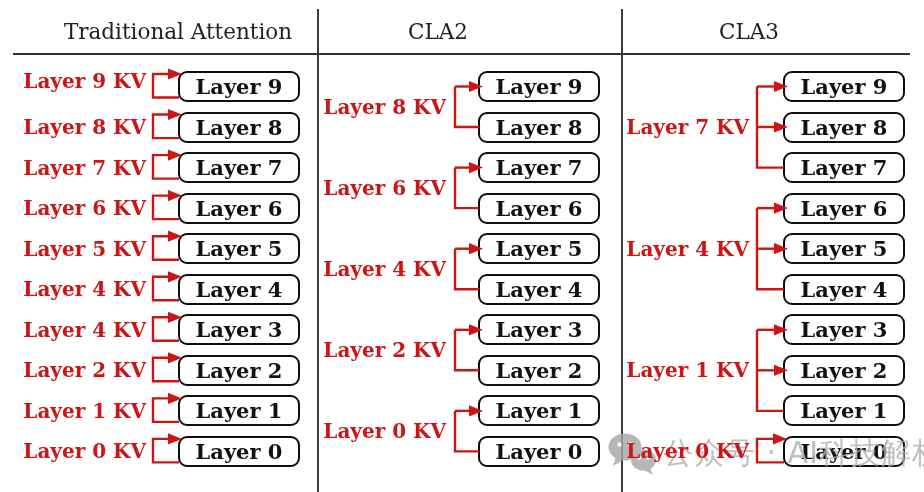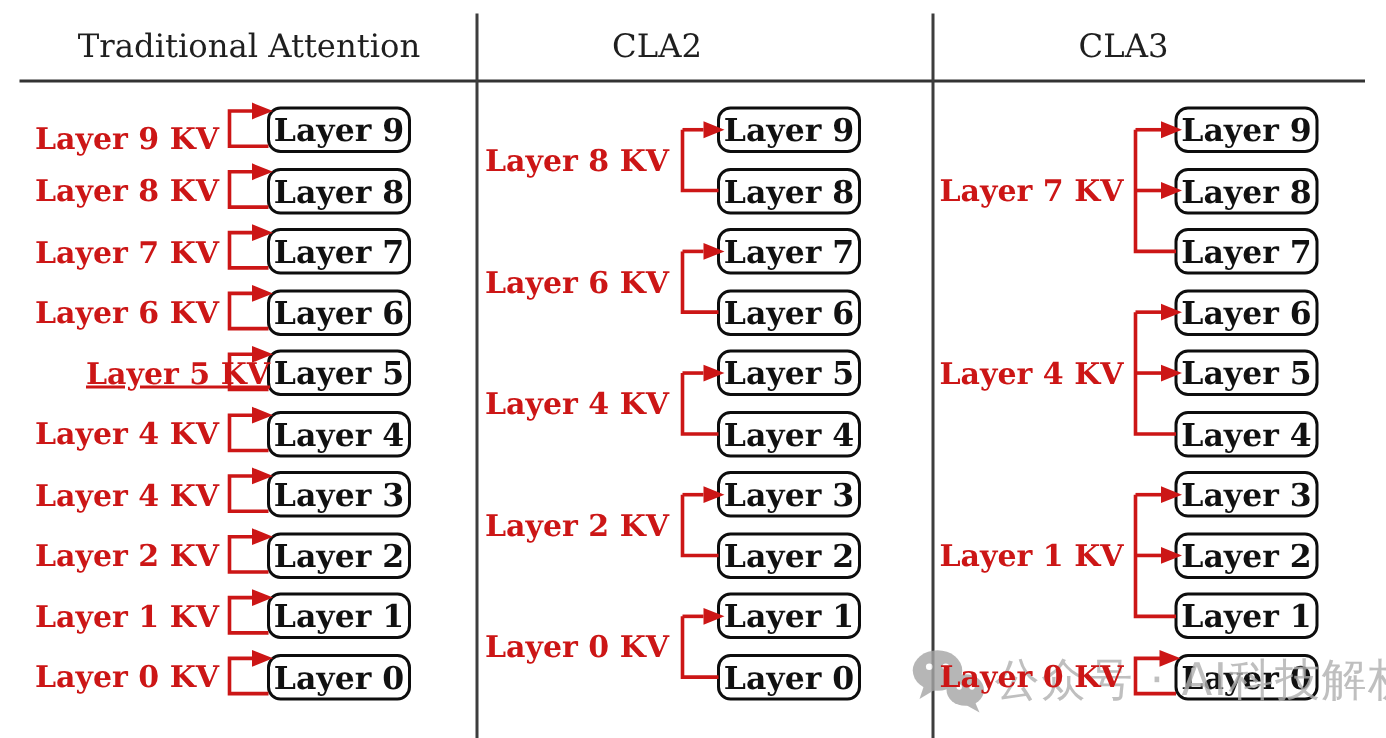--- a/index.html
+++ b/index.html
@@ -7,21 +7,21 @@
     position:relative;width:924px;height:492px;background:#ffffff;overflow:hidden;
     font-family:"DejaVu Serif","Liberation Serif",serif;
   }
   .hdr{
     position:absolute;top:18px;height:28px;line-height:28px;text-align:center;
     font-size:21.5px;color:#1f1f1f;white-space:nowrap;
   }
   .hrule{position:absolute;top:53px;left:13px;width:897px;height:2px;background:#333;}
   .vdiv{position:absolute;top:9px;width:2px;height:483px;background:#3d3d3d;}
   .layer-box{
-    position:absolute;width:96px;height:31px;box-sizing:border-box;
+    position:absolute;width:122px;height:31px;box-sizing:border-box;
     border:2.6px solid #0d0d0d;border-radius:9px;background:#fff;
     display:flex;align-items:center;justify-content:center;
     font-weight:bold;font-size:21px;color:#111;
   }
   .kv-label{
     position:absolute;height:26px;line-height:26px;white-space:nowrap;
     font-weight:bold;font-size:20px;color:var(--red,#cc1616);text-align:right;
   }
   #arrows{position:absolute;left:0;top:0;pointer-events:none;}
   .watermark{
@@ -31,21 +31,21 @@
   .watermark .wm-text{
     font-size:30px;color:#b0b0b0;white-space:nowrap;letter-spacing:1px;
     font-family:"DejaVu Sans","Liberation Sans",sans-serif;
   }
 </style>
 </head>
 <body>
 
 <div class="canvas">
 
-  <div class="hdr" style="left:0;width:332px">Traditional Attention</div>
+  <div class="hdr" style="left:12px;width:332px">Traditional Attention</div>
   <div class="hdr" style="left:318px;width:240px">CLA2</div>
   <div class="hdr" style="left:598px;width:302px">CLA3</div>
 
   <div class="hrule"></div>
   <div class="vdiv" style="left:317px"></div>
   <div class="vdiv" style="left:621px"></div>
 
   <div id="boxes">
       <div class="layer-box" style="left: 178px; top: 71px;">Layer 9</div>
       <div class="layer-box" style="left: 178px; top: 111.55px;">Layer 8</div>
@@ -146,25 +146,25 @@
       <path d="M 784 410.9 H 757 V 329.8" stroke="#cc1616" stroke-width="2.4" fill="none"></path>
       <path d="M 757 329.8 H 774" stroke="#cc1616" stroke-width="2.4" fill="none"></path>
       <polygon points="788,329.8 774,324.2 774,335.4" fill="#cc1616"></polygon>
       <path d="M 757 370.3 H 774" stroke="#cc1616" stroke-width="2.4" fill="none"></path>
       <polygon points="788,370.3 774,364.7 774,375.9" fill="#cc1616"></polygon>
       <path d="M 784 462.4 H 757 V 438.9 H 774" stroke="#cc1616" stroke-width="2.4" fill="none"></path>
       <polygon points="787,438.9 773,433.3 773,444.5" fill="#cc1616"></polygon>
     </svg>
 
   <div id="kvlabels">
-      <div class="kv-label" style="right: 778px; top: 79px;">Layer 9 KV</div>
+      <div class="kv-label" style="right: 778px; top: 68px;">Layer 9 KV</div>
       <div class="kv-label" style="right: 778px; top: 114.05px;">Layer 8 KV</div>
       <div class="kv-label" style="right: 778px; top: 154.6px;">Layer 7 KV</div>
       <div class="kv-label" style="right: 778px; top: 195.15px;">Layer 6 KV</div>
-      <div class="kv-label" style="right: 744px; top: 235.7px; text-decoration: underline;">Layer 5 KV</div>
+      <div class="kv-label" style="right: 778px; top: 235.7px;">Layer 5 KV</div>
       <div class="kv-label" style="right: 778px; top: 276.25px;">Layer 4 KV</div>
       <div class="kv-label" style="right: 778px; top: 316.8px;">Layer 4 KV</div>
       <div class="kv-label" style="right: 778px; top: 357.35px;">Layer 2 KV</div>
       <div class="kv-label" style="right: 778px; top: 397.9px;">Layer 1 KV</div>
       <div class="kv-label" style="right: 778px; top: 438.45px;">Layer 0 KV</div>
       <div class="kv-label" style="right: 478px; top: 93.775px;">Layer 8 KV</div>
       <div class="kv-label" style="right: 478px; top: 174.875px;">Layer 6 KV</div>
       <div class="kv-label" style="right: 478px; top: 255.975px;">Layer 4 KV</div>
       <div class="kv-label" style="right: 478px; top: 337.075px;">Layer 2 KV</div>
       <div class="kv-label" style="right: 478px; top: 418.175px;">Layer 0 KV</div>

